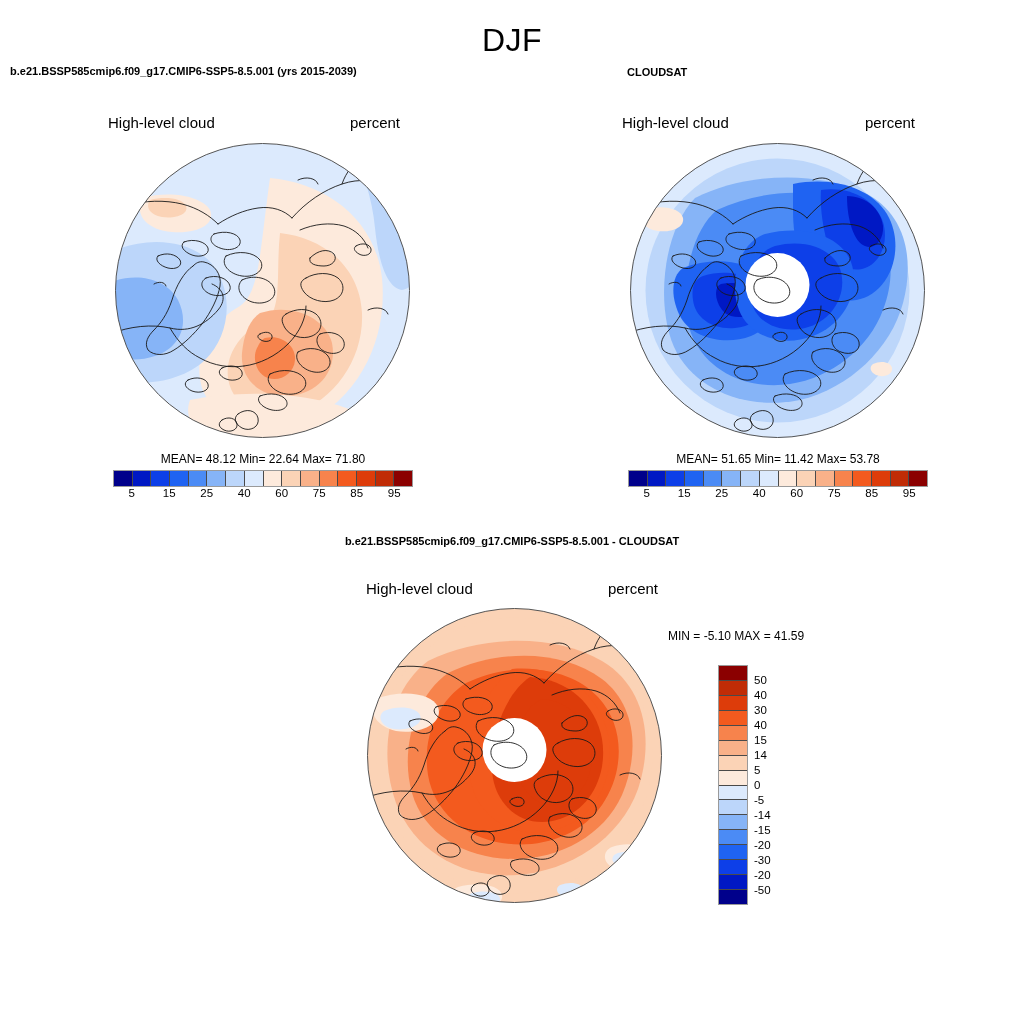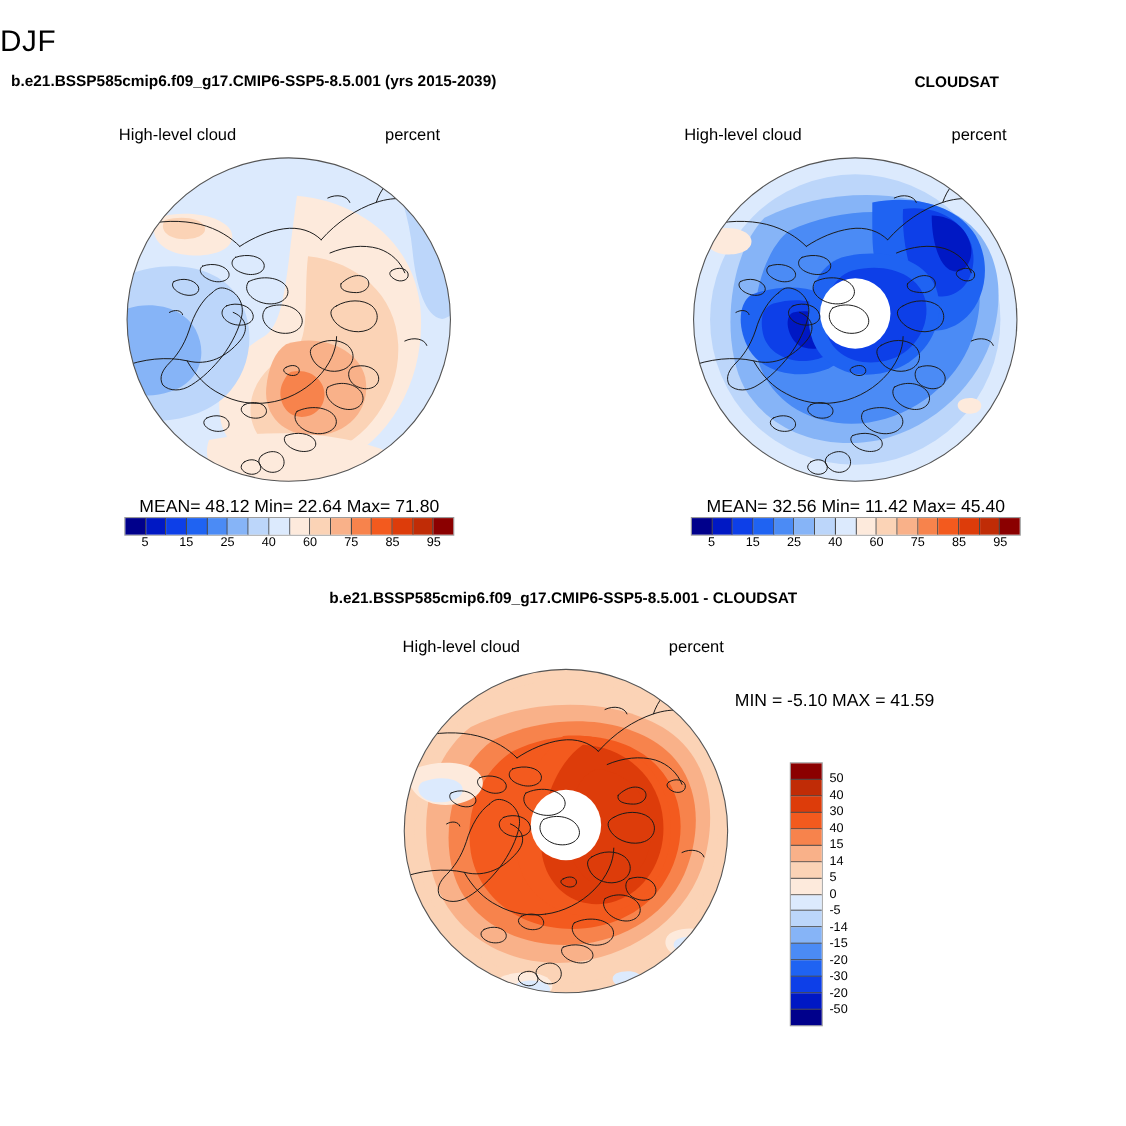--- a/index.html
+++ b/index.html
@@ -3,29 +3,29 @@
 <meta charset="utf-8">
 <style>
   html,body{margin:0;padding:0;}
   body{
     width:1024px;height:1024px;background:#ffffff;
     font-family:"Liberation Sans", sans-serif;
     color:#000000;position:relative;overflow:hidden;
   }
   .abs{position:absolute;}
   .season-title{
-    left:0;top:22px;width:1024px;text-align:left;
-    font-size:27px;font-weight:400;letter-spacing:.5px;
+    left:0;top:22px;width:1024px;text-align:center;
+    font-size:32px;font-weight:400;letter-spacing:.5px;
   }
-  .panel-title{font-size:14px;font-weight:bold;white-space:nowrap;}
+  .panel-title{font-size:11px;font-weight:bold;white-space:nowrap;}
   .title-left{left:10px;top:65px;}
-  .title-right{left:608px;top:66px;width:300px;text-align:right;}
+  .title-right{left:627px;top:66px;width:300px;text-align:left;}
   .title-bottom{left:0;top:535px;width:1024px;text-align:center;}
   .sublabel{font-size:15px;white-space:nowrap;}
-  .stats{font-size:16px;white-space:nowrap;}
+  .stats{font-size:12px;white-space:nowrap;}
   .cbar-wrap{display:flex;flex-direction:row;height:17px;border:1px solid #9a9a9a;box-sizing:border-box;}
   .cbar-seg{flex:1 1 0;border-right:1px solid #4a4a4a;}
   .cbar-seg:last-child{border-right:none;}
   .cbar-ticks{position:relative;height:18px;}
   .cbar-ticks span{position:absolute;top:0;font-size:11.5px;transform:translateX(-50%);}
   .vbar{display:flex;flex-direction:column;width:30px;border:1px solid #9a9a9a;box-sizing:border-box;}
   .vbar-seg{flex:1 1 0;border-bottom:1px solid #4a4a4a;}
   .vbar-seg:last-child{border-bottom:none;}
   .vbar-ticks{position:relative;}
   .vbar-ticks span{position:absolute;left:0;font-size:11.5px;transform:translateY(-50%);white-space:nowrap;}
@@ -229,21 +229,21 @@
       <path class="coast" d="M150,196 C155,193 161,194 162,198 C163,203 156,205 151,202 C147,200 147,197 150,196 Z"></path>
       <path class="coast" d="M246,108 C252,104 260,106 261,111 C262,117 254,119 249,116 C244,113 243,110 246,108 Z"></path>
       <path class="coast" d="M258,172 C266,168 276,170 278,176"></path>
       <path class="coast" d="M188,42 C196,38 206,40 208,46"></path>
       <path class="coast" d="M44,146 C49,143 55,144 56,148"></path>
     </g>
     <circle class="limb" cx="152.5" cy="152.5" r="147"></circle>
   </svg>
 </div>
 
-<div class="abs stats" style="left:628px;top:452px;width:300px;text-align:center;">MEAN=  32.56  Min=  11.42  Max=  45.40</div>
+<div class="abs stats" style="left:628px;top:452px;width:300px;text-align:center;">MEAN=  51.65  Min=  11.42  Max=  53.78</div>
 
 <div class="abs" style="left:628px;top:470px;width:300px;">
   <div class="cbar-wrap" id="cbarB">
       <div class="cbar-seg" style="background: rgb(0, 0, 139);"></div>
       <div class="cbar-seg" style="background: rgb(0, 24, 196);"></div>
       <div class="cbar-seg" style="background: rgb(13, 63, 232);"></div>
       <div class="cbar-seg" style="background: rgb(31, 99, 242);"></div>
       <div class="cbar-seg" style="background: rgb(75, 139, 245);"></div>
       <div class="cbar-seg" style="background: rgb(134, 180, 247);"></div>
       <div class="cbar-seg" style="background: rgb(188, 214, 250);"></div>
@@ -345,21 +345,21 @@
       <path class="coast" d="M258,172 C266,168 276,170 278,176"></path>
       <path class="coast" d="M188,42 C196,38 206,40 208,46"></path>
       <path class="coast" d="M44,146 C49,143 55,144 56,148"></path>
     </g>
     <circle class="limb" cx="152.5" cy="152.5" r="147"></circle>
   </svg>
 </div>
 
 <div class="abs stats" style="left:668px;top:629px;">MIN =  -5.10 MAX =  41.59</div>
 
-<div class="abs" style="left:718px;top:665px;height:240px;margin-top:28px;">
+<div class="abs" style="left:718px;top:665px;height:240px;">
   <div class="vbar" style="height:240px;" id="vbar">
       <div class="vbar-seg" style="background: rgb(139, 0, 0);"></div>
       <div class="vbar-seg" style="background: rgb(192, 44, 6);"></div>
       <div class="vbar-seg" style="background: rgb(221, 60, 10);"></div>
       <div class="vbar-seg" style="background: rgb(243, 90, 30);"></div>
       <div class="vbar-seg" style="background: rgb(247, 131, 76);"></div>
       <div class="vbar-seg" style="background: rgb(249, 177, 137);"></div>
       <div class="vbar-seg" style="background: rgb(251, 211, 182);"></div>
       <div class="vbar-seg" style="background: rgb(253, 234, 220);"></div>
       <div class="vbar-seg" style="background: rgb(220, 234, 253);"></div>

